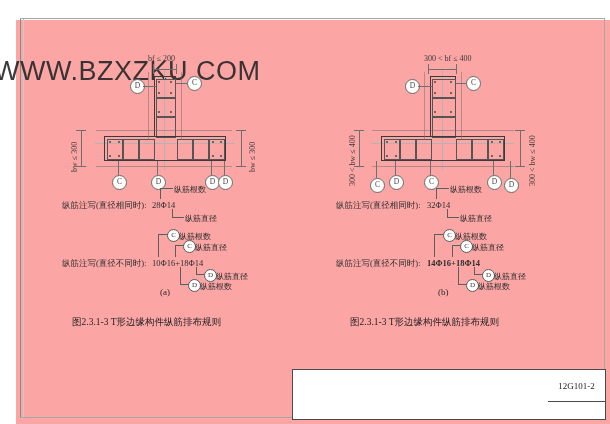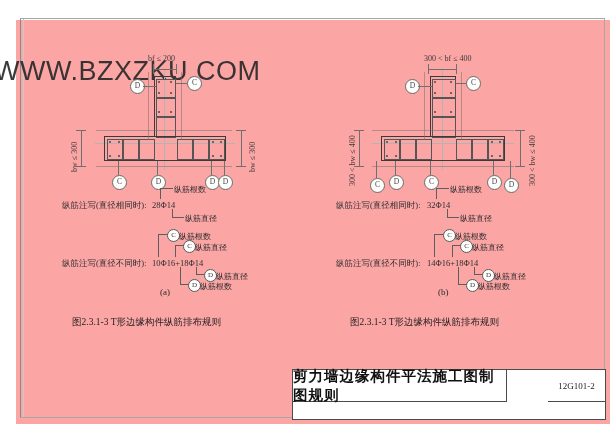--- a/index.html
+++ b/index.html
@@ -301,21 +301,21 @@
     <div class="anno" style="left:336px;top:200px;">纵筋注写(直径相同时):</div>
     <div class="anno" style="left:427px;top:200px;">32Φ14</div>
     <div class="anno-lead" style="left:436px;top:188px;width:1px;height:11px;"></div>
     <div class="anno-lead" style="left:436px;top:188px;width:13px;height:1px;"></div>
     <div class="anno-sm" style="left:450px;top:184px;">纵筋根数</div>
     <div class="anno-lead" style="left:447px;top:209px;width:1px;height:9px;"></div>
     <div class="anno-lead" style="left:447px;top:217px;width:12px;height:1px;"></div>
     <div class="anno-sm" style="left:460px;top:213px;">纵筋直径</div>
 
     <div class="anno" style="left:336px;top:258px;">纵筋注写(直径不同时):</div>
-    <div class="anno" style="left:427px;top:258px;">14Φ16+18Φ14</div>
+    <div class="anno" style="left:427px;top:258px;font-weight:bold;">14Φ16+18Φ14</div>
 
     <div class="anno-lead" style="left:434px;top:234px;width:1px;height:23px;"></div>
     <div class="anno-lead" style="left:434px;top:234px;width:10px;height:1px;"></div>
     <div class="circ-ref" style="left:443px;top:229px;">C</div>
     <div class="anno-sm" style="left:455px;top:231px;">纵筋根数</div>
 
     <div class="anno-lead" style="left:452px;top:245px;width:1px;height:12px;"></div>
     <div class="anno-lead" style="left:452px;top:245px;width:9px;height:1px;"></div>
     <div class="circ-ref" style="left:460px;top:240px;">C</div>
     <div class="anno-sm" style="left:472px;top:242px;">纵筋直径</div>
@@ -327,19 +327,16 @@
 
     <div class="anno-lead" style="left:458px;top:267px;width:1px;height:18px;"></div>
     <div class="anno-lead" style="left:458px;top:284px;width:9px;height:1px;"></div>
     <div class="circ-ref" style="left:466px;top:279px;">D</div>
     <div class="anno-sm" style="left:478px;top:281px;">纵筋根数</div>
 
     <div class="caption" style="left:350px;top:316px;">图2.3.1-3  T形边缘构件纵筋排布规则</div>
   </div>
 
   <div class="tb">
-    <div class="tb-main">
-      <div class="tb-title">剪力墙边缘构件平法施工图制图规则</div>
-    </div>
     <div class="tb-atlasval">12G101-2</div>
   </div>
 
 </div>
 
 </body></html>

